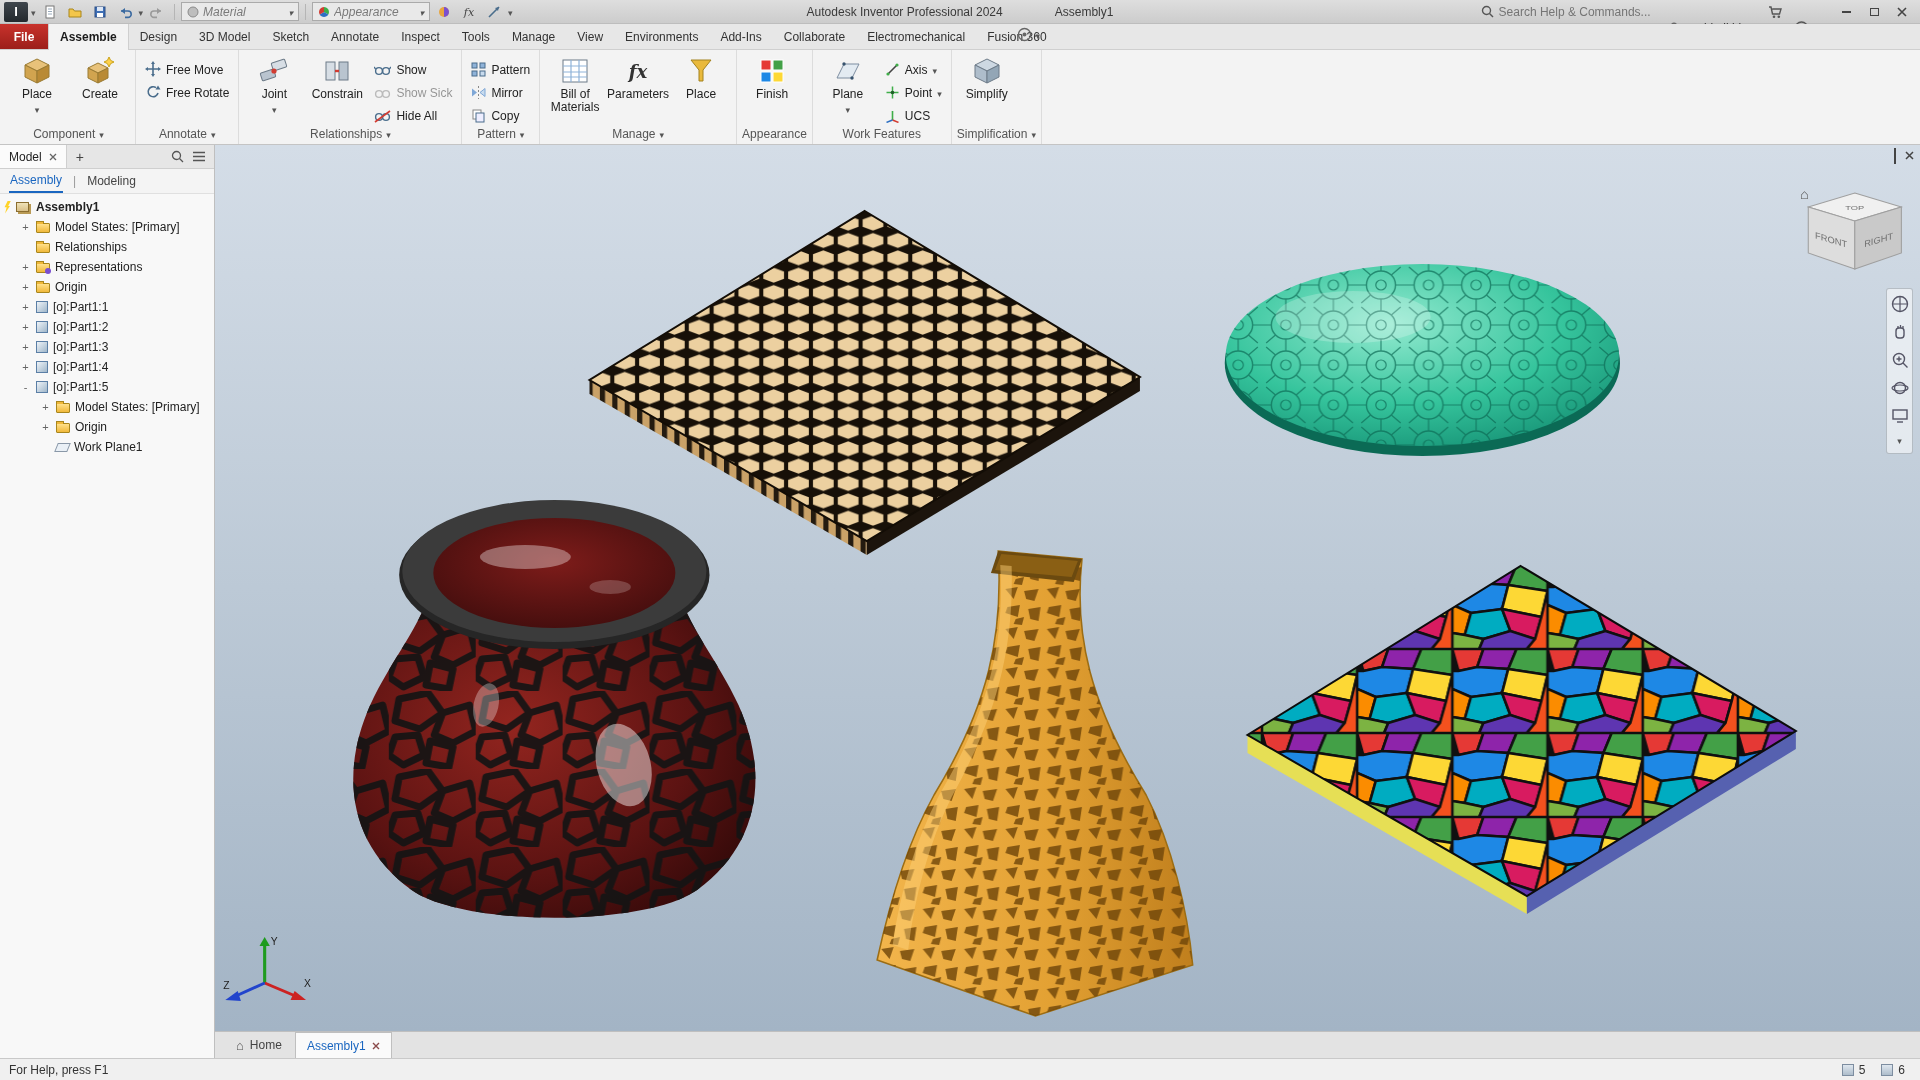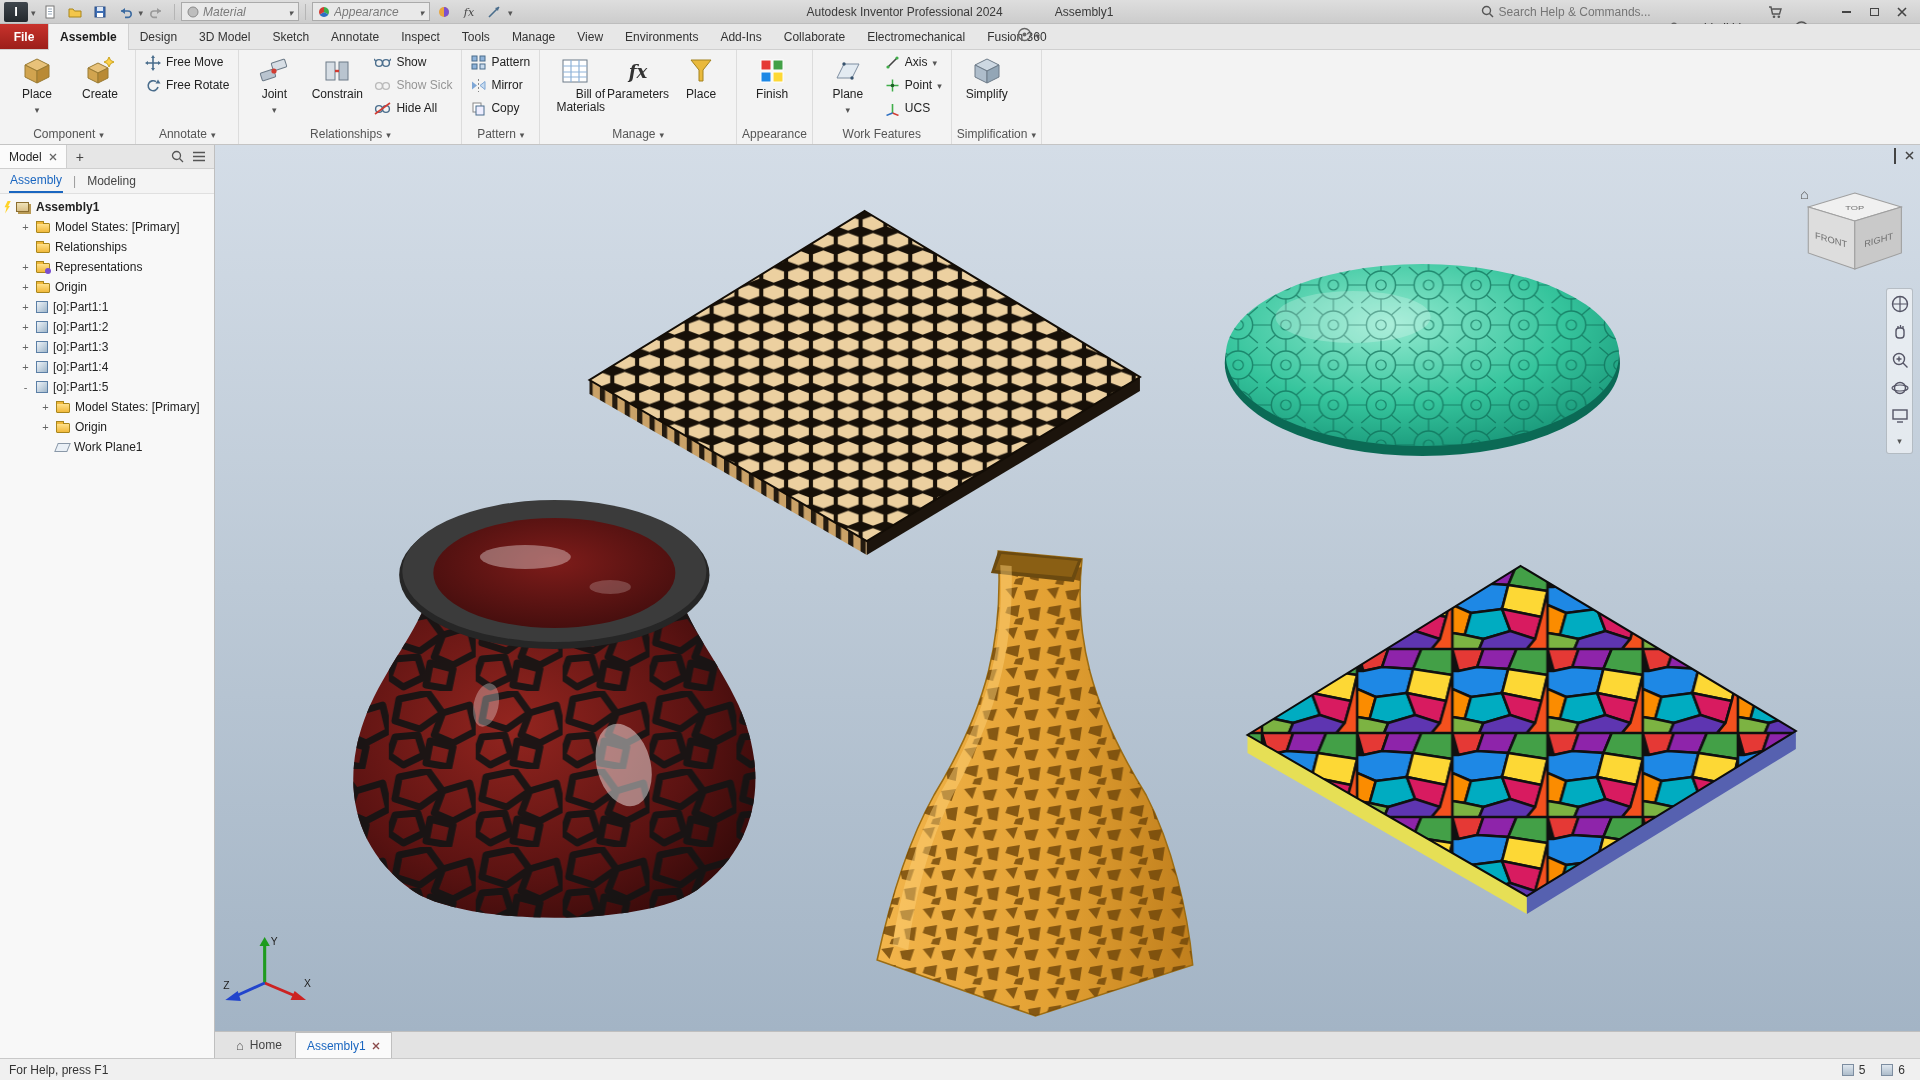--- a/index.html
+++ b/index.html
@@ -38,24 +38,24 @@
     font-weight:bold;color:#1b1b1b;}
   .ribbonopt{position:absolute;right:880px;top:3px;display:flex;align-items:center;gap:3px;}
 
   
   .ribbon{height:95px;background:#f3f3f3;border-bottom:1px solid #c4c4c4;display:flex;align-items:stretch;padding-left:2px;}
   .group{display:flex;flex-direction:column;border-right:1px solid #dcdcdc;padding:3px 5px 0 5px;}
   .g-body{height:70px;display:flex;gap:3px;align-items:flex-start;}
   .g-label{height:21px;display:flex;align-items:center;justify-content:center;gap:4px;color:#555;font-size:12px;}
   .bigbtn{width:60px;display:flex;flex-direction:column;align-items:center;gap:1px;padding-top:2px;border-radius:2px;}
   .bigbtn .bicon{width:34px;height:32px;display:flex;align-items:center;justify-content:center;}
-  .bigbtn .blabel{font-size:12px;text-align:right;line-height:13px;color:#222;}
+  .bigbtn .blabel{font-size:12px;text-align:center;line-height:13px;color:#222;}
   .bigbtn.wide{width:84px;}
   .smallcol{display:flex;flex-direction:column;gap:1px;padding-top:2px;}
-  .smallbtn{display:flex;align-items:flex-start;gap:5px;height:22px;padding:0 4px;color:#222;}
+  .smallbtn{display:flex;align-items:flex-end;gap:5px;height:22px;padding:0 4px;color:#222;}
   .smallbtn.disabled{opacity:.45;}
   .fxtext{font-family:"DejaVu Serif",serif;font-style:italic;font-weight:bold;font-size:18px;color:#333;}
 
   
   .main{height:913px;display:flex;}
 
   
   .browser{width:215px;background:#f4f4f4;border-right:1px solid #bfbfbf;display:flex;flex-direction:column;}
   .b-tabs{height:24px;background:#e6e6e6;display:flex;align-items:center;border-bottom:1px solid #cfcfcf;}
   .b-tab{background:#fbfbfb;height:100%;display:flex;align-items:center;gap:7px;padding:0 9px;border-right:1px solid #cfcfcf;}

